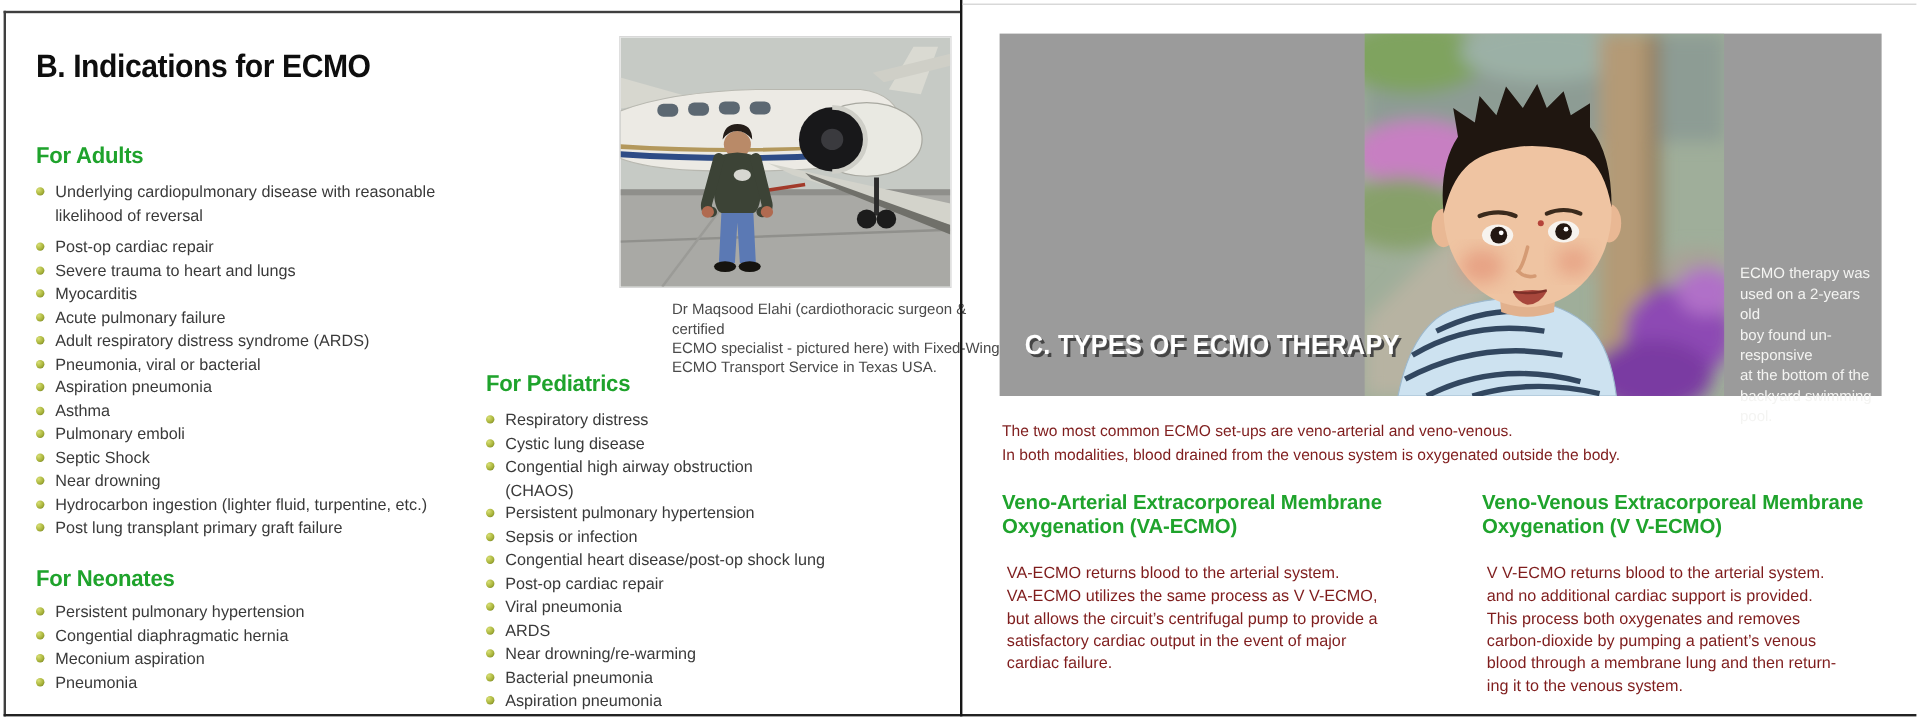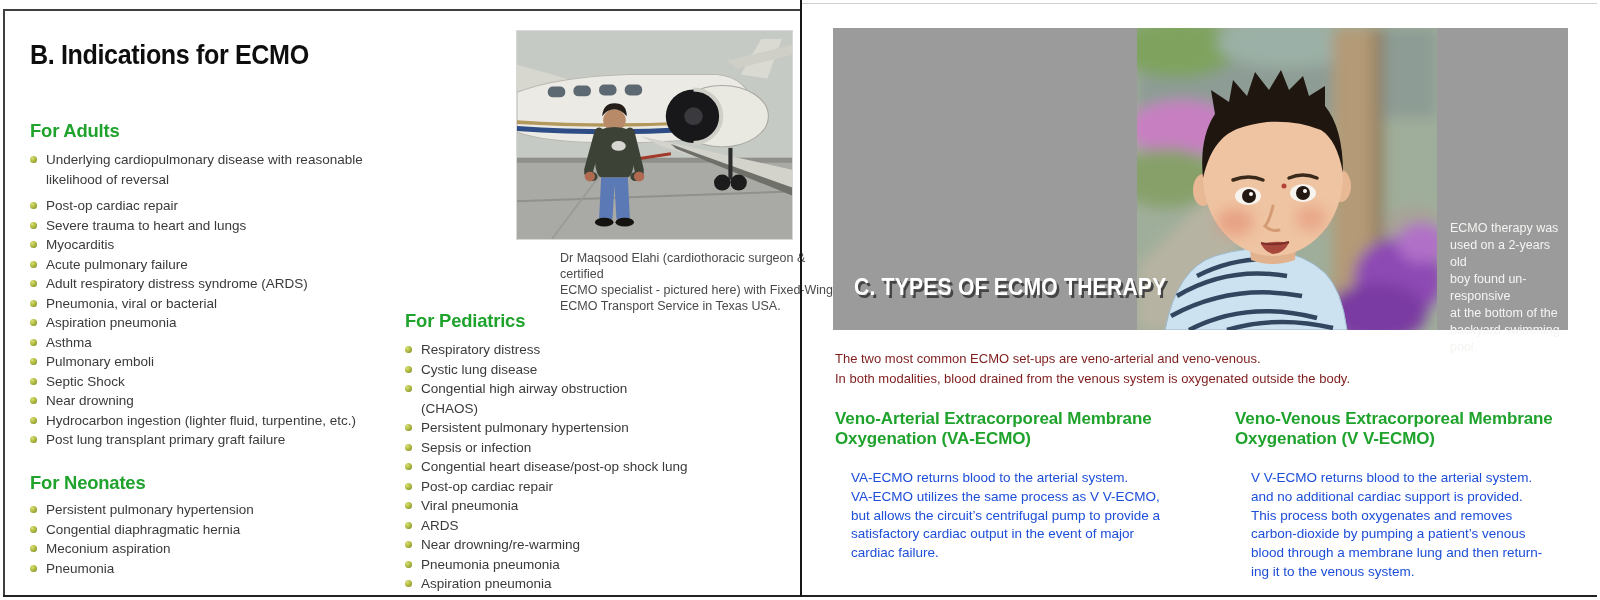--- a/index.html
+++ b/index.html
@@ -47,21 +47,21 @@
   .cap-boy{position:absolute;left:617px;top:192px;width:112px;font-size:12.5px;line-height:17px;
            color:#f4f4f2;white-space:pre-line;}
 
   .intro{position:absolute;left:33px;top:349px;width:640px;font-size:13px;line-height:19.5px;
          color:#7f1d1d;white-space:pre-line;}
   .col{position:absolute;top:409px;}
   .col-va{left:33px;width:398px;}
   .col-vv{left:433px;width:375px;}
   .col h3{margin:0 0 21px 0;font-size:17px;line-height:19.5px;font-weight:bold;
           color:var(--accent-green,#1fa32c);white-space:pre-line;letter-spacing:-0.1px;}
-  .col p{margin:16px;font-size:13.5px;line-height:18.8px;color:#1d4ed8;white-space:pre-line;}
+  .col p{margin:4px;font-size:13.5px;line-height:18.8px;color:#7f1d1d;white-space:pre-line;}
 </style>
 </head>
 <body>
 
 <div class="canvas">
 
   <div class="page page-left">
     <h1 class="title-left">B. Indications for ECMO</h1>
 
     <h2 class="sec h-adults">For Adults</h2>
@@ -229,21 +229,21 @@
       <li>
           <span class="dot"></span>
           <span class="li-t">ARDS</span>
         </li>
       <li>
           <span class="dot"></span>
           <span class="li-t">Near drowning/re-warming</span>
         </li>
       <li>
           <span class="dot"></span>
-          <span class="li-t">Pneumonia pneumonia</span>
+          <span class="li-t">Bacterial pneumonia</span>
         </li>
       <li>
           <span class="dot"></span>
           <span class="li-t">Aspiration pneumonia</span>
         </li>
     </ul>
   </div>
 
   <div class="page page-right">
     <div class="gray-panel">

